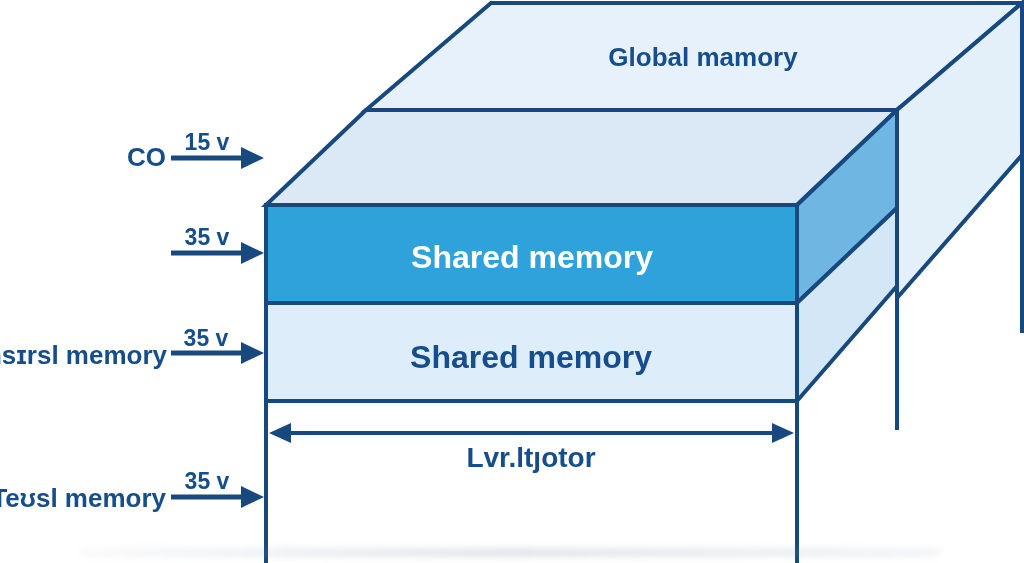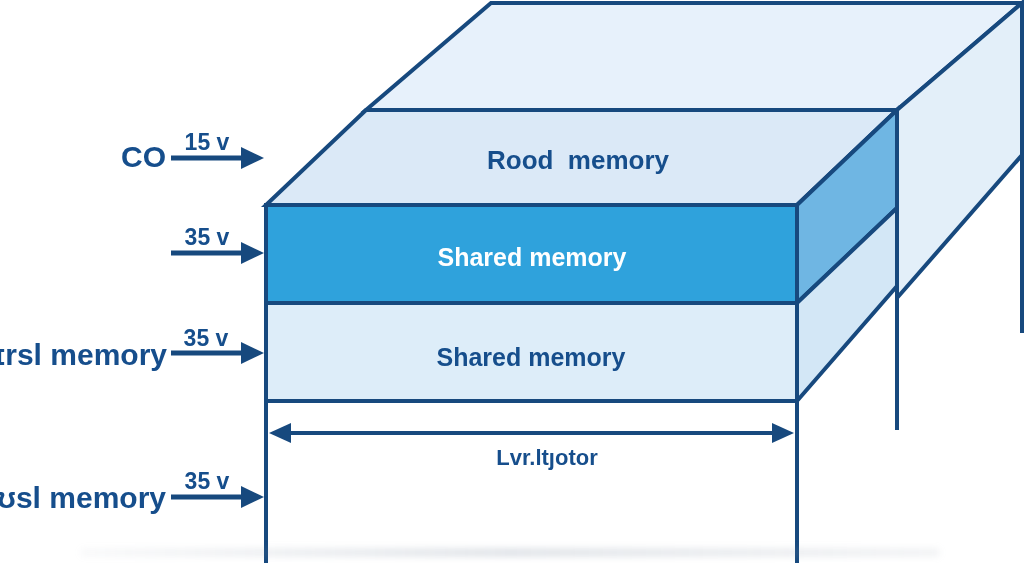--- a/index.html
+++ b/index.html
@@ -18,26 +18,26 @@
   svg .head{fill:#17497E;stroke:none;}
   .lbl{
     position:absolute;
     font-weight:700;
     color:#164E8C;
     white-space:pre;
     line-height:1;
   }
   .ctr{transform:translate(-50%,-50%);}
   .rgt{transform:translateY(-50%);text-align:right;}
-  .name-lbl{font-size:30px;letter-spacing:0px;}
+  .name-lbl{font-size:26px;letter-spacing:0px;}
   .num-lbl{font-size:23px;text-align:center;}
   .face-lbl{font-size:26px;}
-  .shared-lbl{font-size:25px;}
+  .shared-lbl{font-size:32px;}
   .white-lbl{color:#ffffff;}
-  .dim-lbl{font-size:22px;margin-left:16px;}
+  .dim-lbl{font-size:28px;}
   .smudge{
     position:absolute;
     left:80px;top:548px;width:860px;height:9px;
     background:linear-gradient(90deg, rgba(140,150,165,0.05), rgba(120,135,155,0.22), rgba(140,150,165,0.10));
     filter:blur(3px);
     border-radius:4px;
   }
 </style>
 </head>
 <body>
@@ -91,21 +91,21 @@
   <div class="lbl num-lbl ctr" style="left:207px;top:142px;">15 v</div>
 
   <div class="lbl num-lbl ctr" style="left:207px;top:237px;">35 v</div>
 
   <div class="lbl name-lbl rgt" style="right:857px;top:355px;">hsɪrsl memory</div>
   <div class="lbl num-lbl ctr" style="left:206px;top:338px;">35 v</div>
 
   <div class="lbl name-lbl rgt" style="right:858px;top:498px;">Teʊsl memory</div>
   <div class="lbl num-lbl ctr" style="left:207px;top:481px;">35 v</div>
 
-  <div class="lbl face-lbl ctr" style="left:578px;top:160px;">Rood  memory</div>
+  <div class="lbl face-lbl ctr" style="left:703px;top:57px;">Global mamory</div>
   <div class="lbl shared-lbl white-lbl ctr" style="left:532px;top:257px;">Shared memory</div>
   <div class="lbl shared-lbl ctr" style="left:531px;top:357px;">Shared memory</div>
 
   <div class="lbl dim-lbl ctr" style="left:531px;top:458px;">Lvr.ltȷotor</div>
 
   <div class="smudge"></div>
 
 </div>
 
 </body></html>

